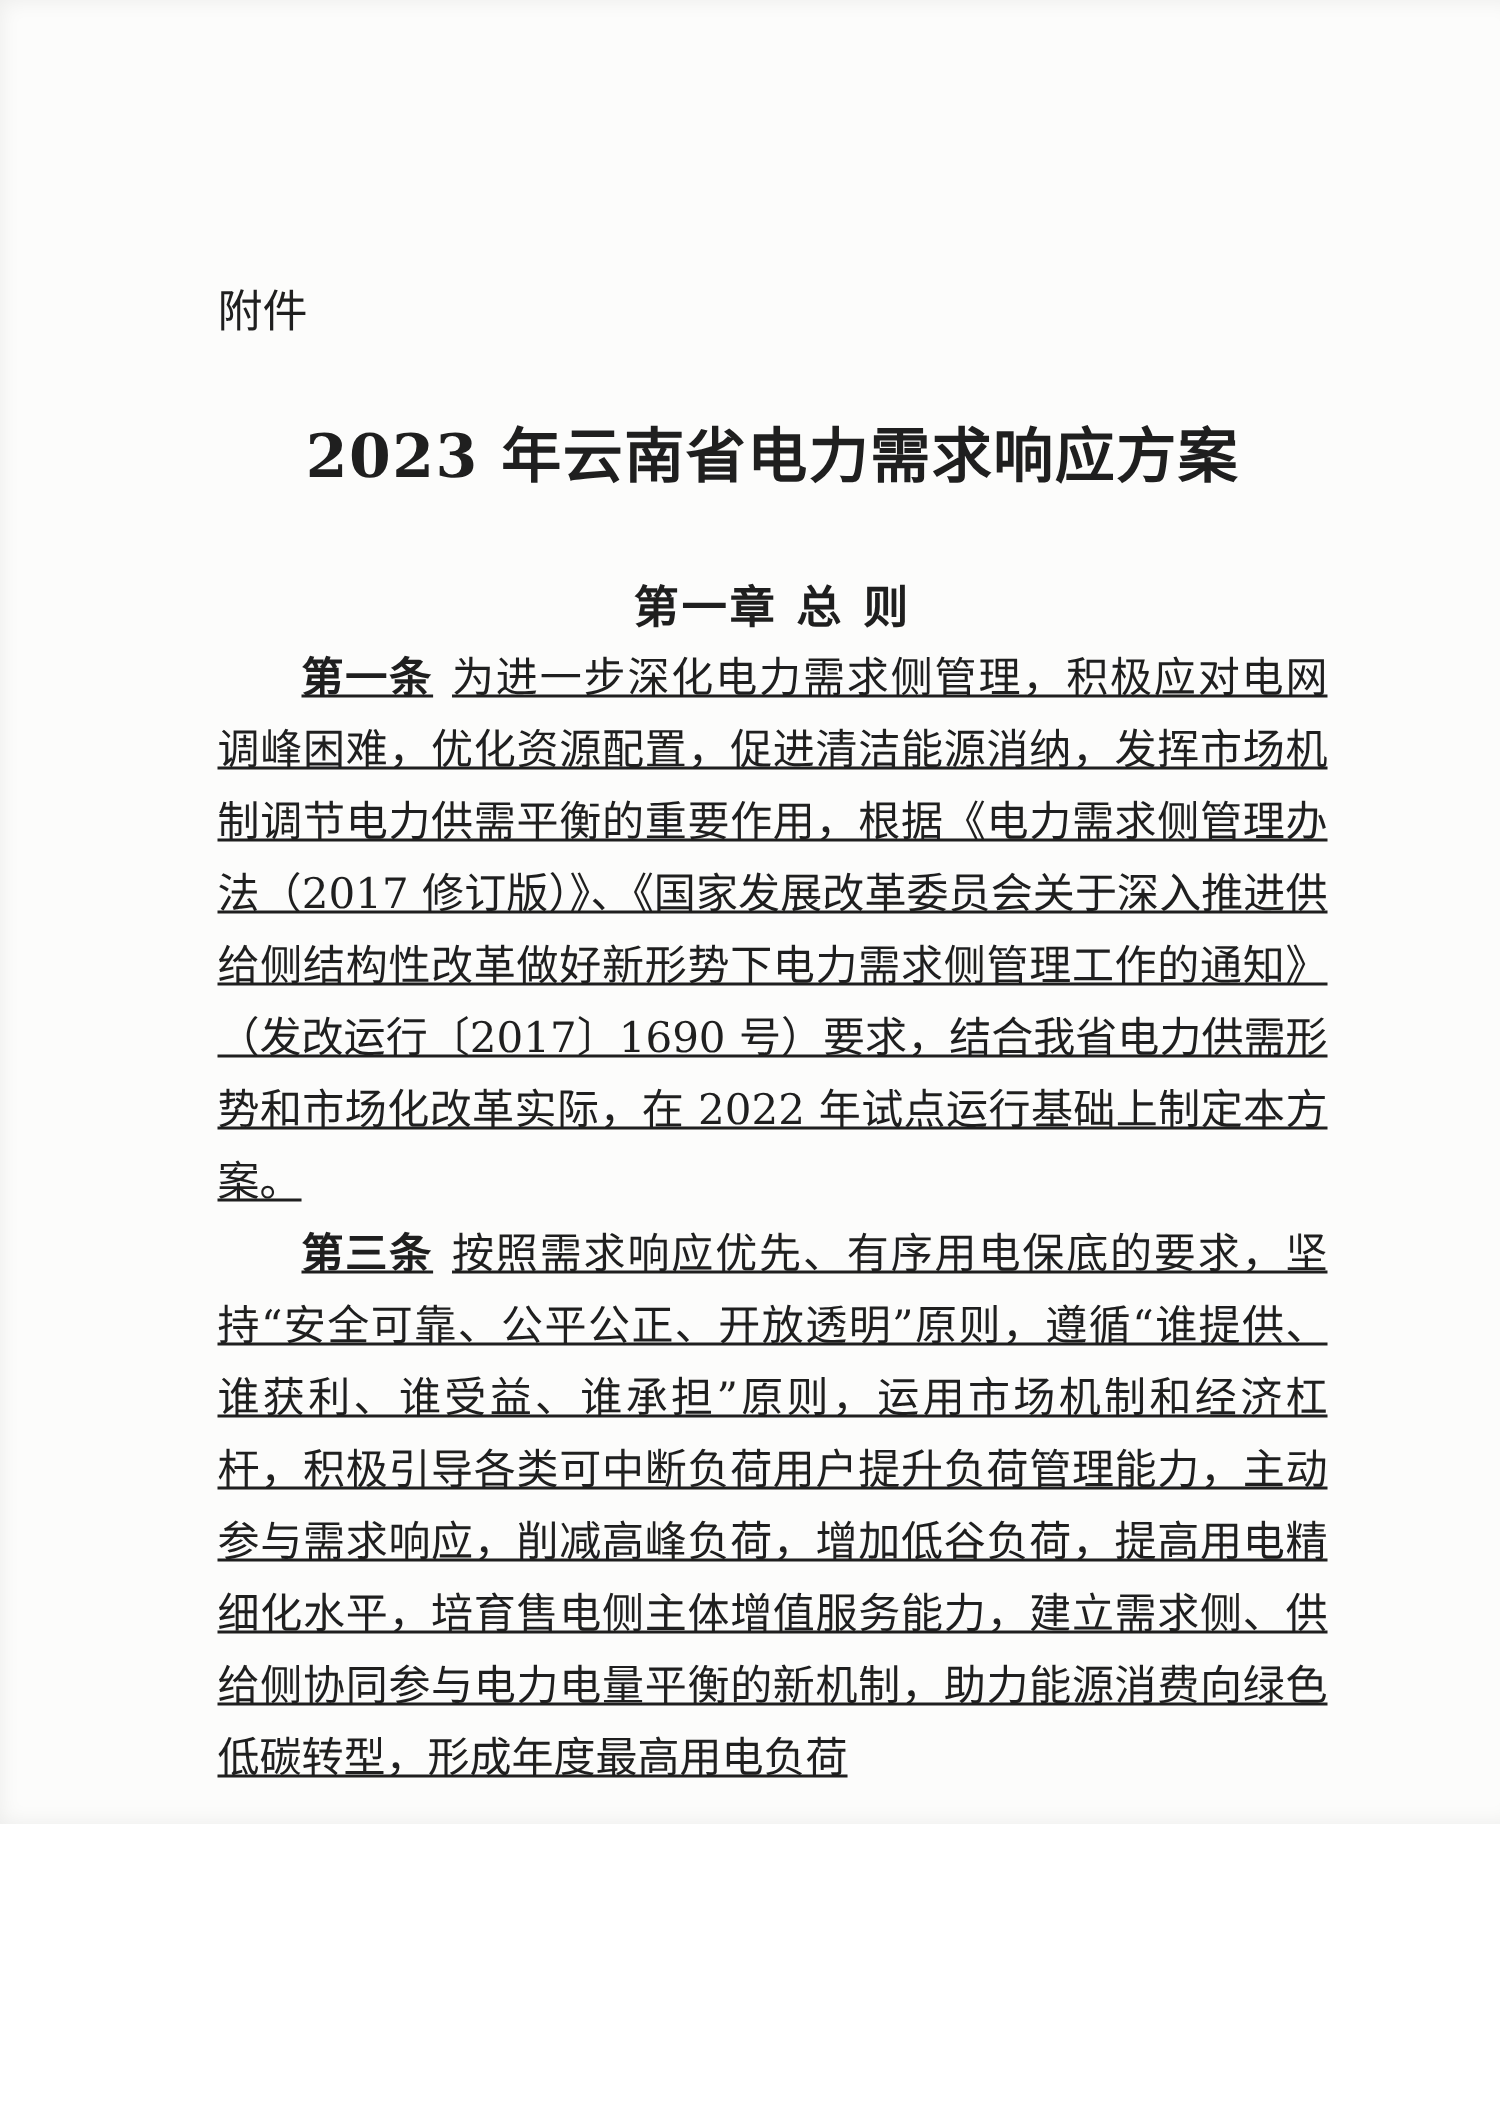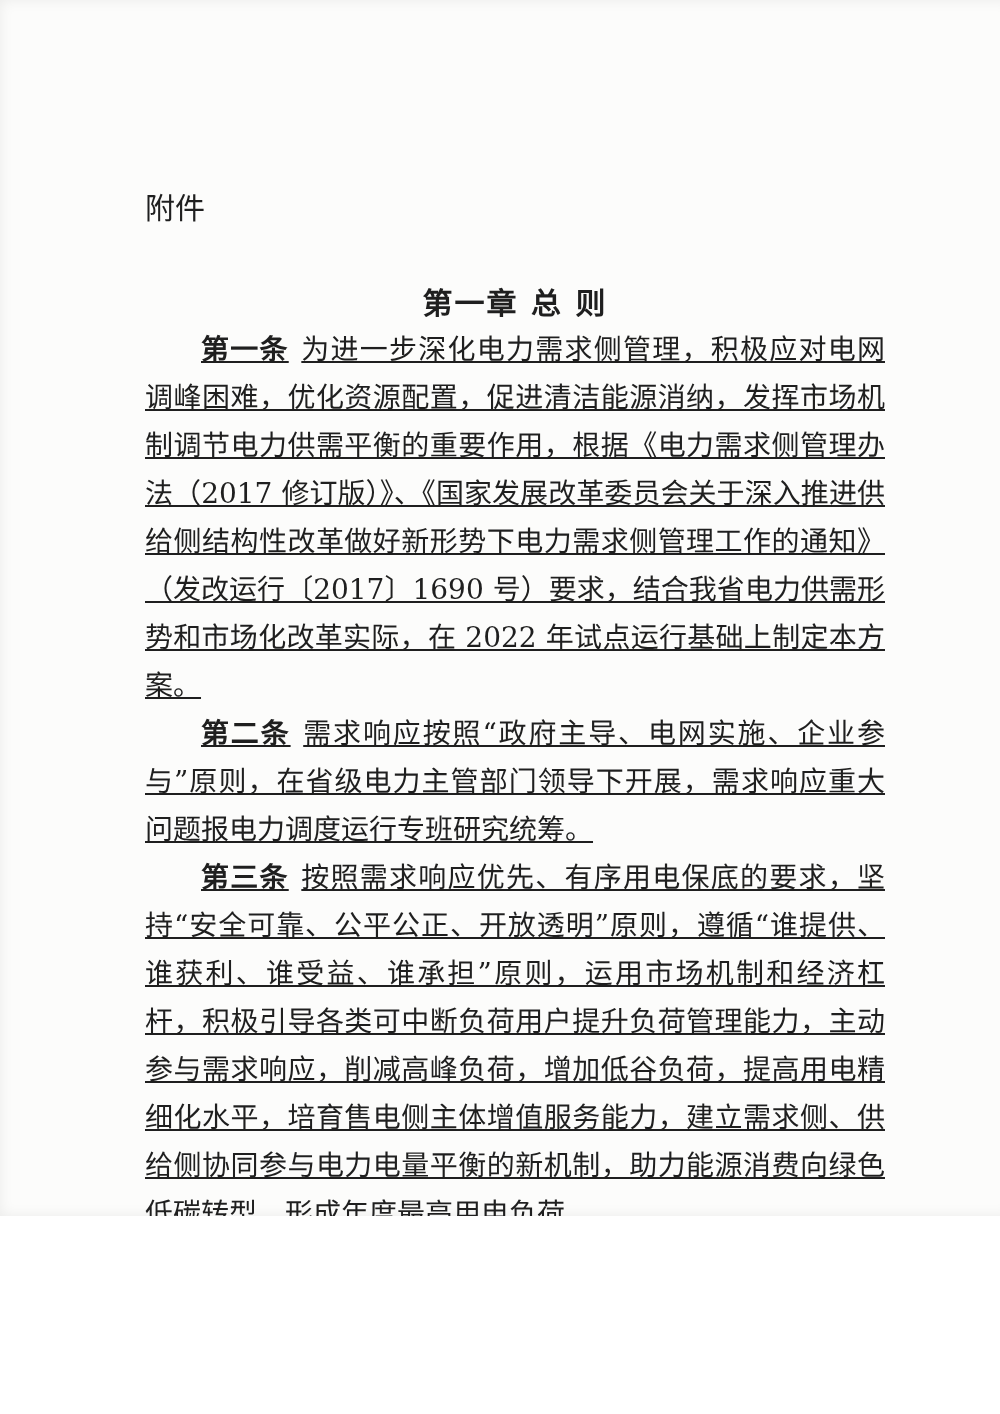--- a/index.html
+++ b/index.html
@@ -76,32 +76,30 @@
   }
 </style>
 </head>
 <body>
 
 <div class="page">
   <div class="content">
 
     <div class="attachment">附件</div>
 
+    <h1 class="doc-title">2023 年云南省电力需求响应方案</h1>
 
     <h2 class="chapter-heading">第一章 总 则</h2>
 
     <div class="doc-body">
 
       <p class="article">
         <span class="lead">第一条</span><span>为进一步深化电力需求侧管理，积极应对电网调峰困难，优化资源配置，促进清洁能源消纳，发挥市场机制调节电力供需平衡的重要作用，根据《电力需求侧管理办法（2017 修订版）》、《国家发展改革委员会关于深入推进供给侧结构性改革做好新形势下电力需求侧管理工作的通知》（发改运行〔2017〕1690 号）要求，结合我省电力供需形势和市场化改革实际，在 2022 年试点运行基础上制定本方案。</span>
       </p>
 
-      <p class="article">
-        <span class="lead">第二条</span><span>需求响应按照“政府主导、电网实施、企业参与”原则，在省级电力主管部门领导下开展，需求响应重大问题报电力调度运行专班研究统筹。</span>
-      </p>
 
       <p class="article">
         <span class="lead">第三条</span><span>按照需求响应优先、有序用电保底的要求，坚持“安全可靠、公平公正、开放透明”原则，遵循“谁提供、谁获利、谁受益、谁承担”原则，运用市场机制和经济杠杆，积极引导各类可中断负荷用户提升负荷管理能力，主动参与需求响应，削减高峰负荷，增加低谷负荷，提高用电精细化水平，培育售电侧主体增值服务能力，建立需求侧、供给侧协同参与电力电量平衡的新机制，助力能源消费向绿色低碳转型，形成年度最高用电负荷</span>
       </p>
 
     </div>
   </div>
 
   <div class="page-number">
     <span class="dash">—</span><span>3</span><span class="dash">—</span>

